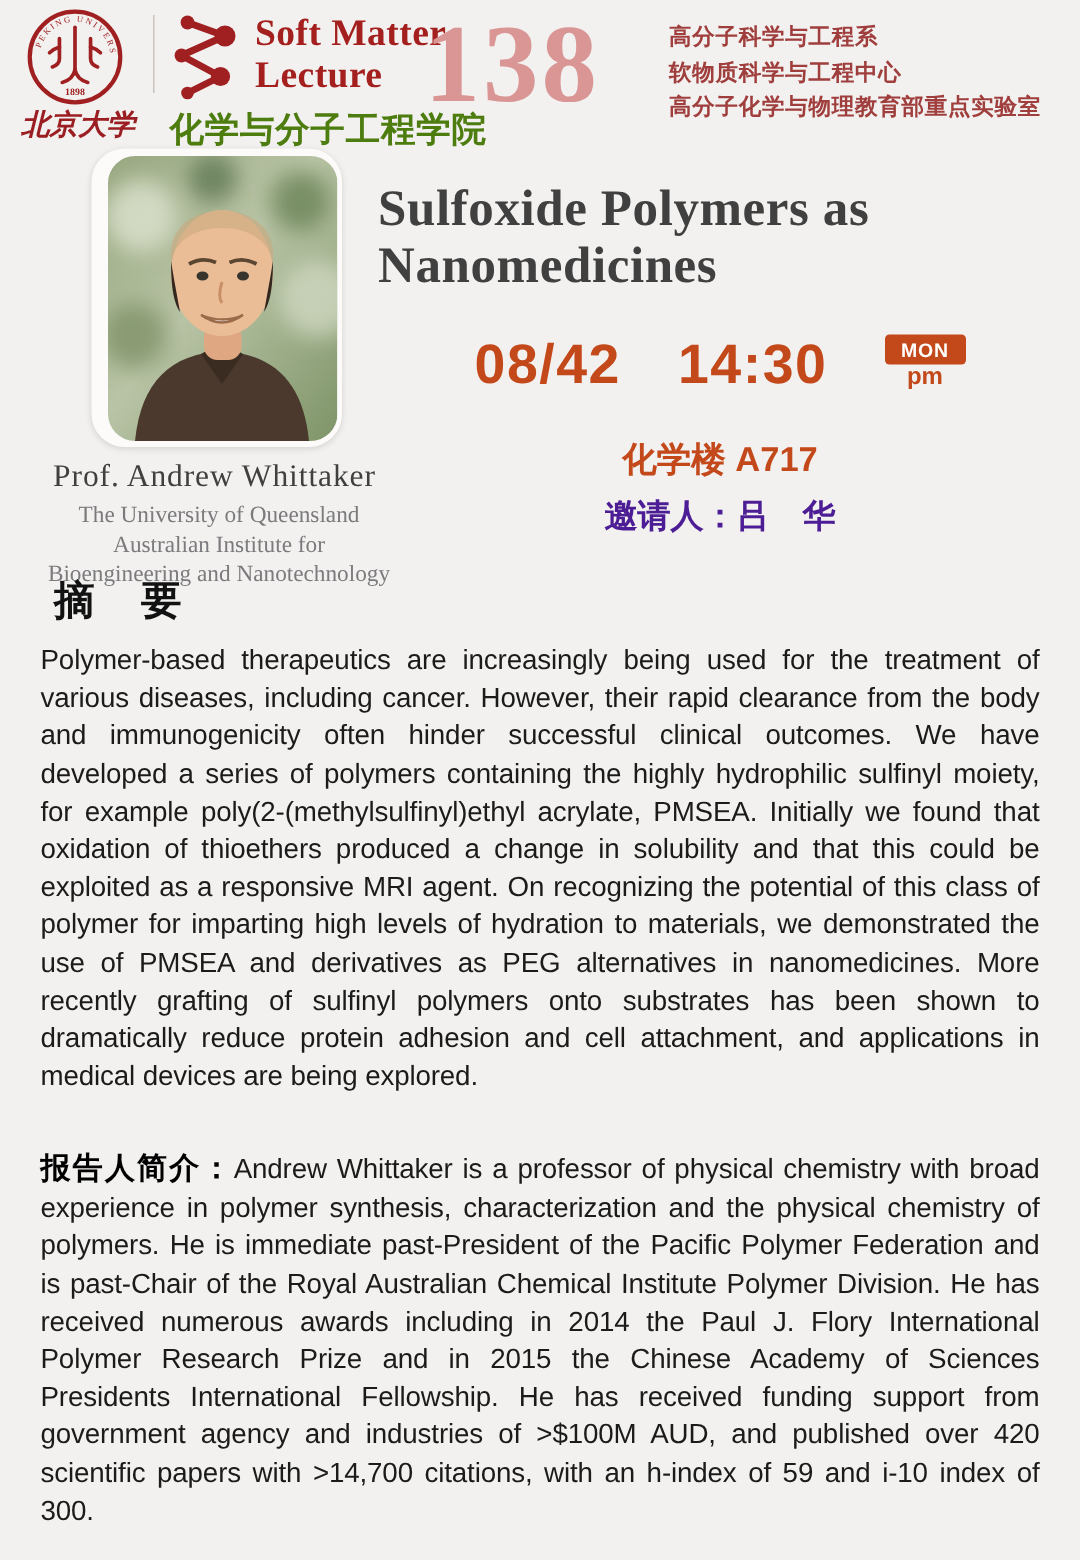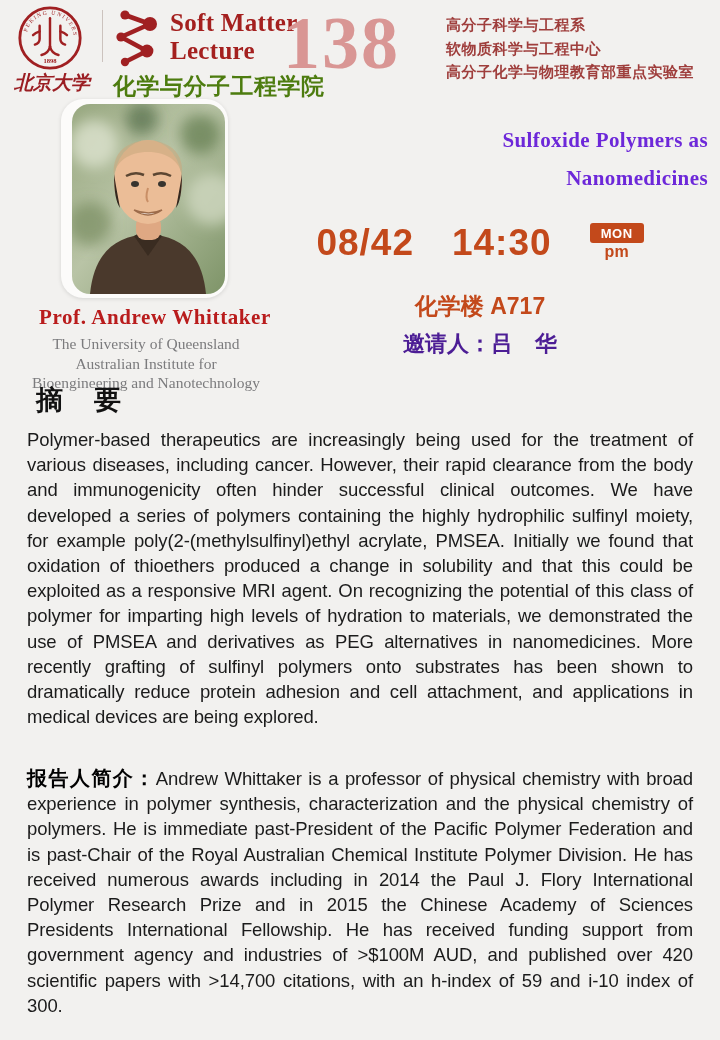--- a/index.html
+++ b/index.html
@@ -49,34 +49,34 @@
     position: absolute; left: 61px; top: 99px; width: 167px; height: 199px;
     background: #FCFBFA; border-radius: 22px;
     box-shadow: 0 1px 4px rgba(0,0,0,0.12);
   }
   .photo {
     position: absolute; left: 72px; top: 104px; width: 153px; height: 190px;
     border-radius: 18px; overflow: hidden;
   }
   .photo svg { display: block; width: 100%; height: 100%; }
   .speaker-name {
-    position: absolute; left: 14px; top: 305px; width: 282px;
+    position: absolute; left: 2px; top: 305px; width: 282px;
     text-align: center; font-family: "Liberation Serif", serif;
-    font-weight: bold; font-size: 21px; color: #b91c1c; letter-spacing: 0.6px;
+    font-weight: normal; font-size: 21px; color: #404040; letter-spacing: 0.6px;
   }
   .speaker-affil {
     position: absolute; left: 5px; top: 334px; width: 282px;
     text-align: center; font-family: "Liberation Serif", serif;
     font-size: 15.5px; line-height: 19.5px; color: #7B7B7D;
   }
   
   .talk-title {
     position: absolute; left: 252px; top: 121px; width: 456px;
-    text-align: right; font-family: "Liberation Serif", serif;
-    font-weight: bold; font-size: 21px; line-height: 38px; color: #6d28d9;
+    text-align: left; font-family: "Liberation Serif", serif;
+    font-weight: bold; font-size: 34px; line-height: 38px; color: #404040;
     letter-spacing: 0.4px;
   }
   .datetime-row {
     position: absolute; left: 252px; top: 222px; width: 456px;
     display: flex; align-items: flex-start; justify-content: center; gap: 38px;
   }
   .date-text, .time-text {
     font-size: 37px; font-weight: bold; color: #C3491B; letter-spacing: 1px;
   }
   .day-badge { width: 54px; margin-top: 1px; }

